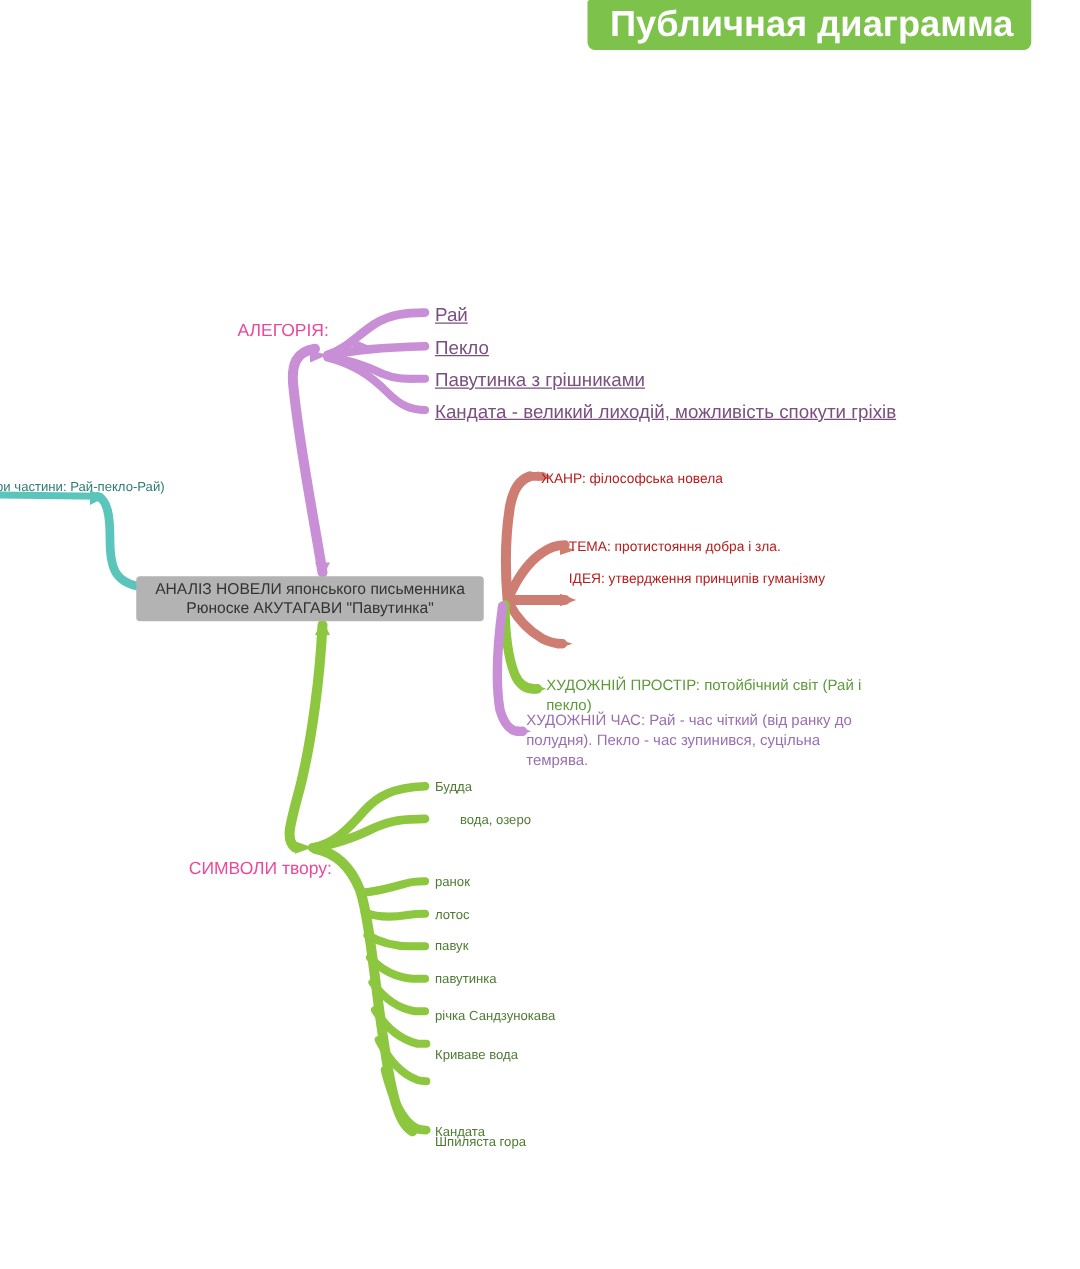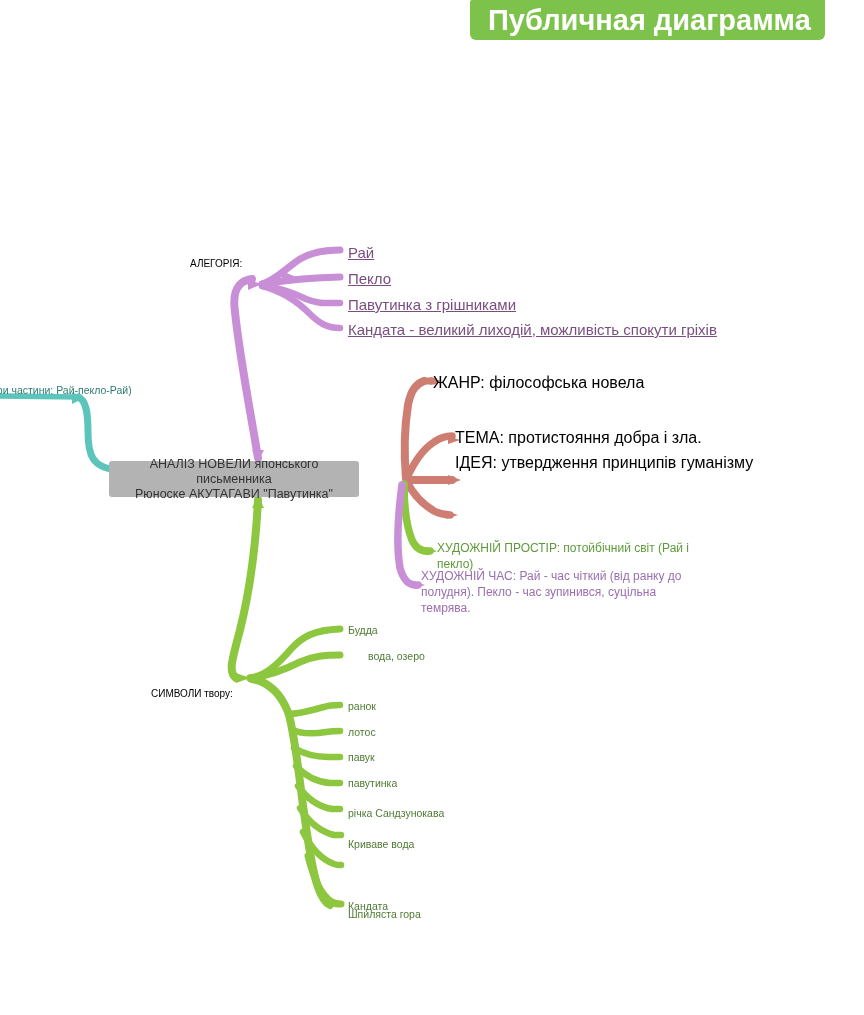--- a/index.html
+++ b/index.html
@@ -56,21 +56,21 @@
     width: 864px;
     height: 1015px;
     z-index: 1;
   }
 
   
   .center-node {
     position: absolute;
     left: 109px;
     top: 461px;
-    width: 250px;
+    width: 278px;
     height: 36px;
     background: #b3b3b3;
     border-radius: 3px;
     display: flex;
     align-items: center;
     justify-content: center;
     z-index: 10;
     box-sizing: border-box;
   }
   .center-node-text {
@@ -83,39 +83,39 @@
   }
 
   
   .label {
     position: absolute;
     z-index: 6;
     white-space: pre-line;
     line-height: 16px;
   }
   .lbl-branch {
-    font-size: 10px;
-    color: #000000;
+    font-size: 14px;
+    color: #ec4899;
   }
   .lbl-leaf-purple {
     font-size: 15px;
     color: #7a4f80;
     text-decoration: underline;
   }
   .lbl-leaf-green {
     font-size: 10.5px;
     color: #4e7a33;
   }
   .lbl-leaf-teal {
     font-size: 10.5px;
     color: #2f7d75;
   }
   .lbl-red {
-    font-size: 16px;
-    color: #000000;
+    font-size: 11px;
+    color: #b91c1c;
     line-height: 16px;
   }
   .lbl-green-big {
     font-size: 12px;
     color: #5e9a3b;
     line-height: 16px;
   }
   .lbl-purple-big {
     font-size: 12px;
     color: #9a6fb0;

